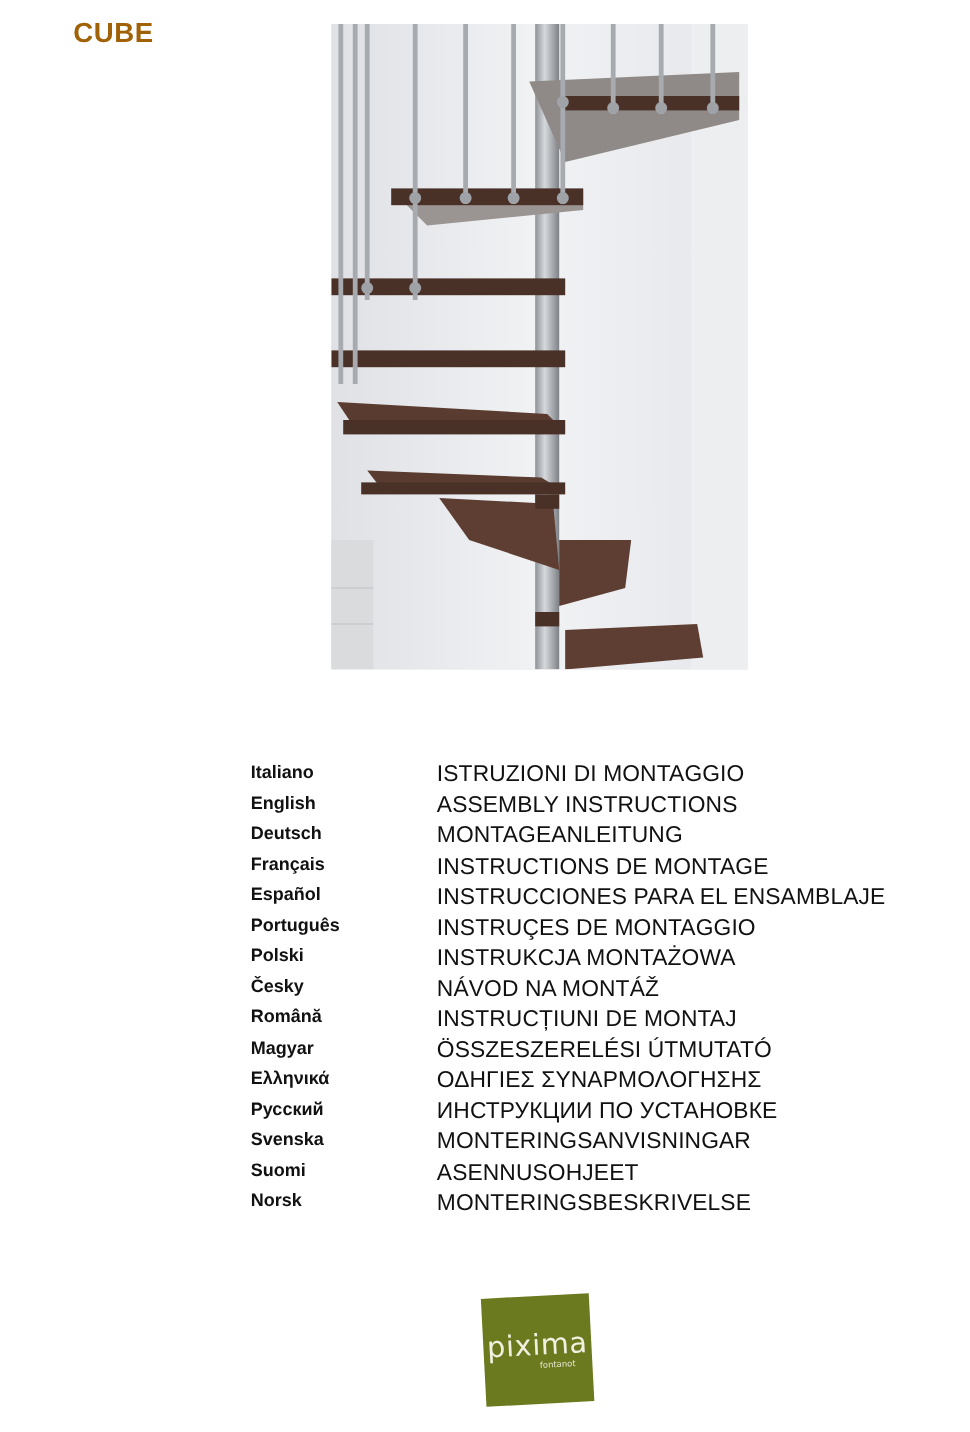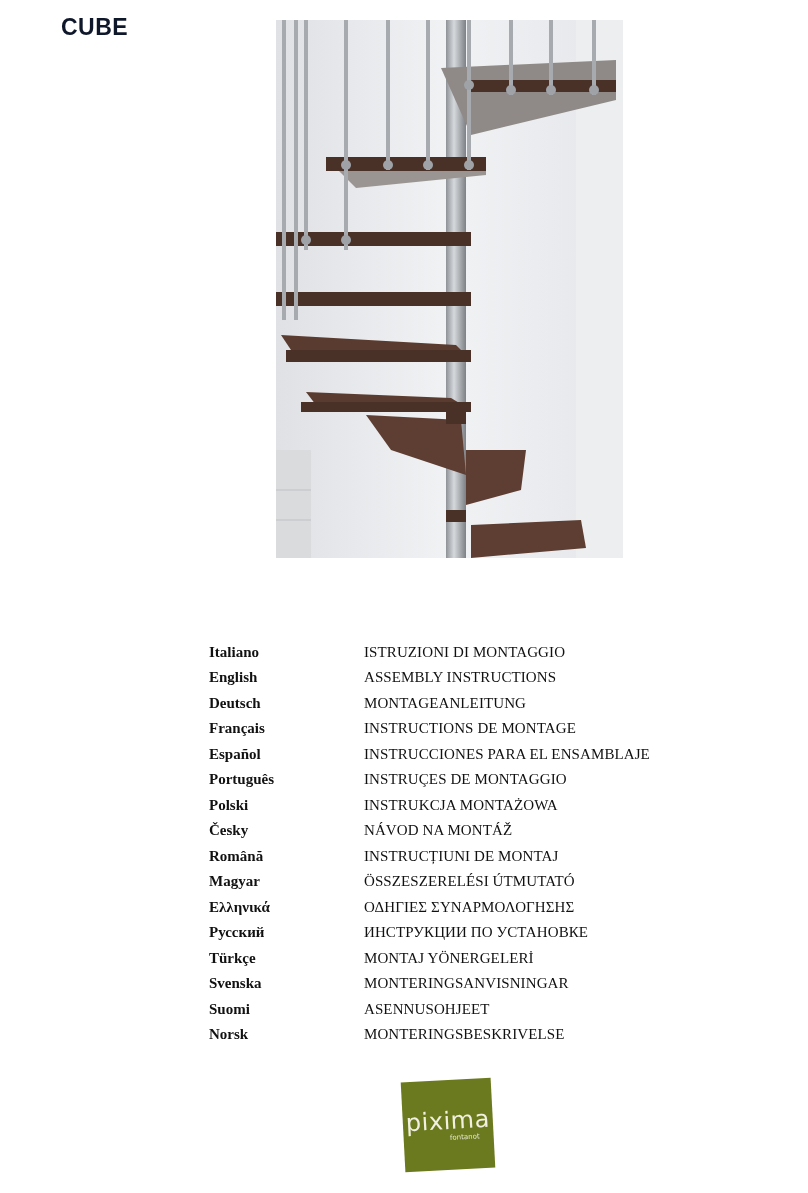--- a/index.html
+++ b/index.html
@@ -1,23 +1,23 @@
 <!DOCTYPE html>
 <html><head>
 <meta charset="utf-8">
 <style>
   html, body { margin: 0; padding: 0; background: #ffffff; }
   body { width: 808px; height: 1193px; position: relative; overflow: hidden; font-family: "Liberation Sans", sans-serif; color: #111; }
-  .title { position: absolute; left: 61px; top: 14px; font-size: 23px; font-weight: bold; letter-spacing: 0.5px; color: #0f172a; }
+  .title { position: absolute; left: 61px; top: 14px; font-size: 23px; font-weight: bold; letter-spacing: 0.5px; color: #a16207; }
   .photo { position: absolute; left: 276px; top: 20px; width: 347px; height: 538px; overflow: hidden; background: #e9eaec; }
   .photo svg { display: block; }
   .lang-table { position: absolute; left: 209px; top: 635px; }
-  .row { display: flex; height: 25.5px; align-items: flex-end; font-family: Liberation Serif, serif; }
+  .row { display: flex; height: 25.5px; align-items: flex-start; }
   .lang { width: 155px; font-size: 15px; font-weight: bold; color: #111; }
-  .instr { font-size: 15px; color: #111; letter-spacing: 0.1px; }
+  .instr { font-size: 19px; color: #111; letter-spacing: 0.1px; }
   .logo { position: absolute; left: 403px; top: 1080px; width: 90px; height: 90px; background: #6b7a1e; transform: rotate(-3deg); display: flex; flex-direction: column; align-items: center; justify-content: center; }
   .logo-name { color: #f2f0e0; font-size: 24px; font-family: "DejaVu Sans", sans-serif; letter-spacing: 0.5px; line-height: 1; }
   .logo-sub { color: #e8e6d2; font-size: 7px; align-self: flex-end; margin-right: 14px; margin-top: 1px; font-family: "DejaVu Sans", sans-serif; }
 </style>
 </head>
 <body>
 
 <div class="title">CUBE</div>
 
 <div class="photo">
@@ -130,24 +130,20 @@
     </div>
   <div class="row">
       <span class="lang">Ελληνικά</span>
       <span class="instr">ΟΔΗΓΙΕΣ ΣΥΝΑΡΜΟΛΟΓΗΣΗΣ</span>
     </div>
   <div class="row">
       <span class="lang">Русский</span>
       <span class="instr">ИНСТРУКЦИИ ПО УСТАНОВКЕ</span>
     </div>
   <div class="row">
-      <span class="lang">Türkçe</span>
-      <span class="instr">MONTAJ YÖNERGELERİ</span>
-    </div>
-  <div class="row">
       <span class="lang">Svenska</span>
       <span class="instr">MONTERINGSANVISNINGAR</span>
     </div>
   <div class="row">
       <span class="lang">Suomi</span>
       <span class="instr">ASENNUSOHJEET</span>
     </div>
   <div class="row">
       <span class="lang">Norsk</span>
       <span class="instr">MONTERINGSBESKRIVELSE</span>

